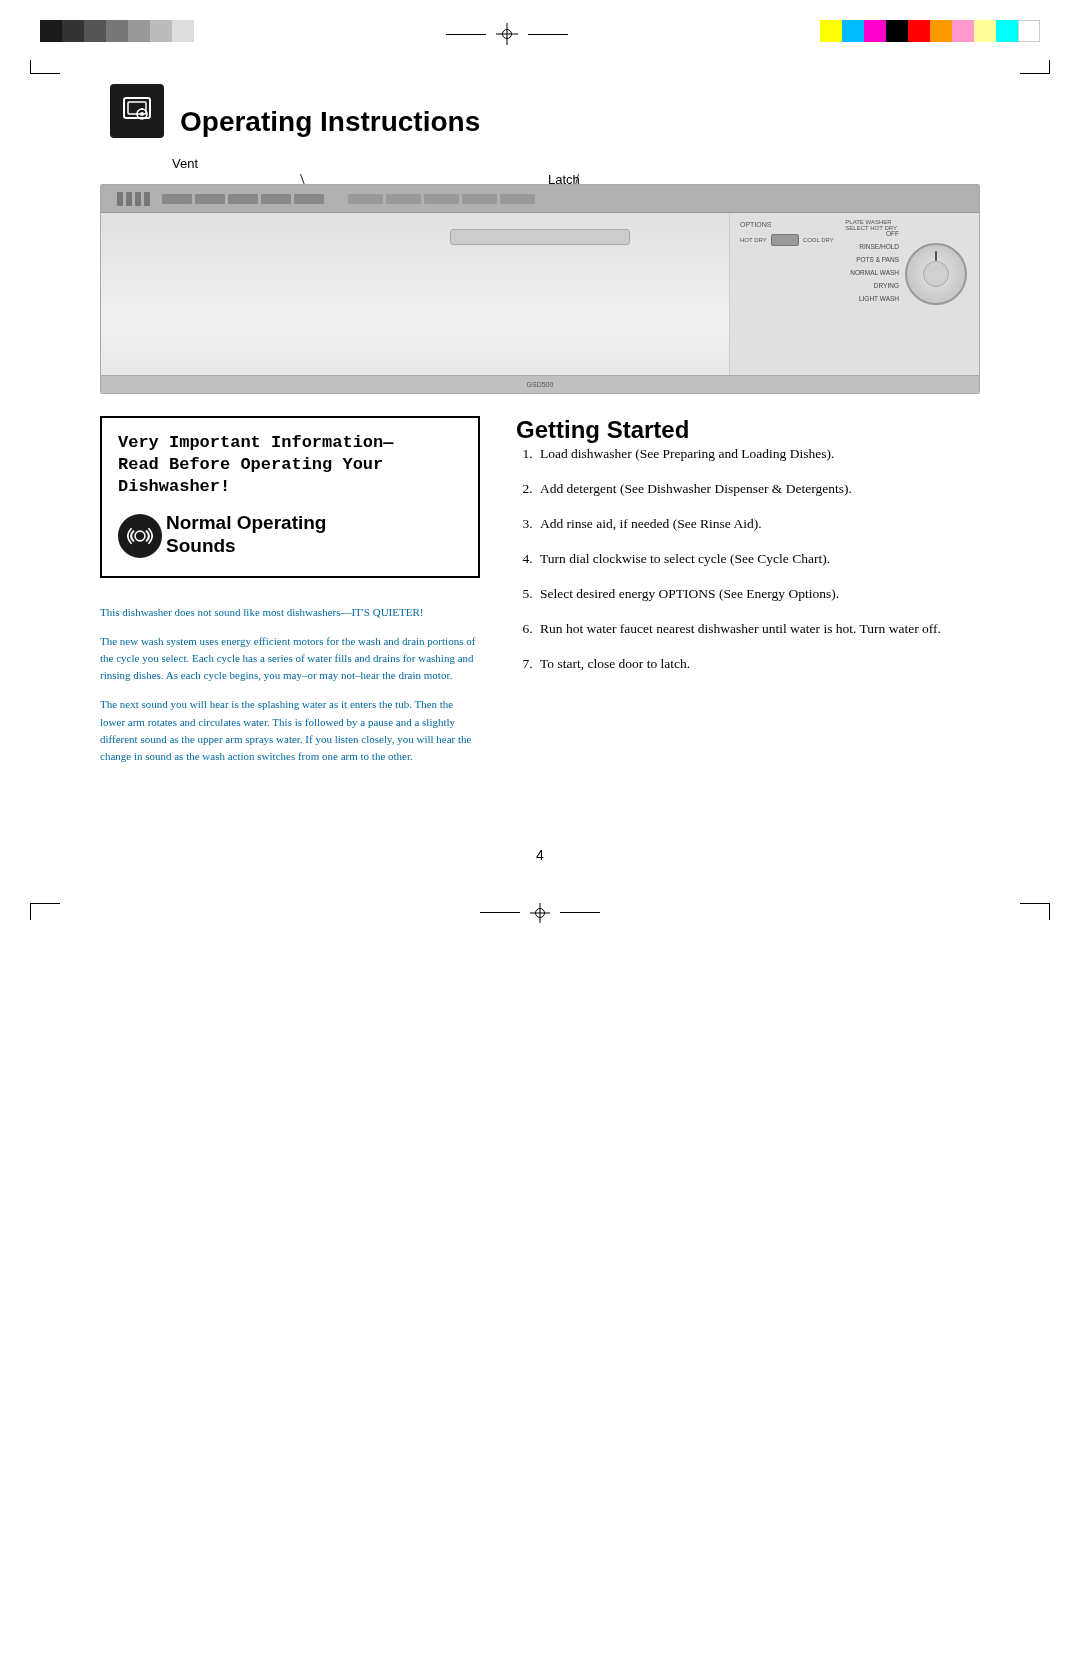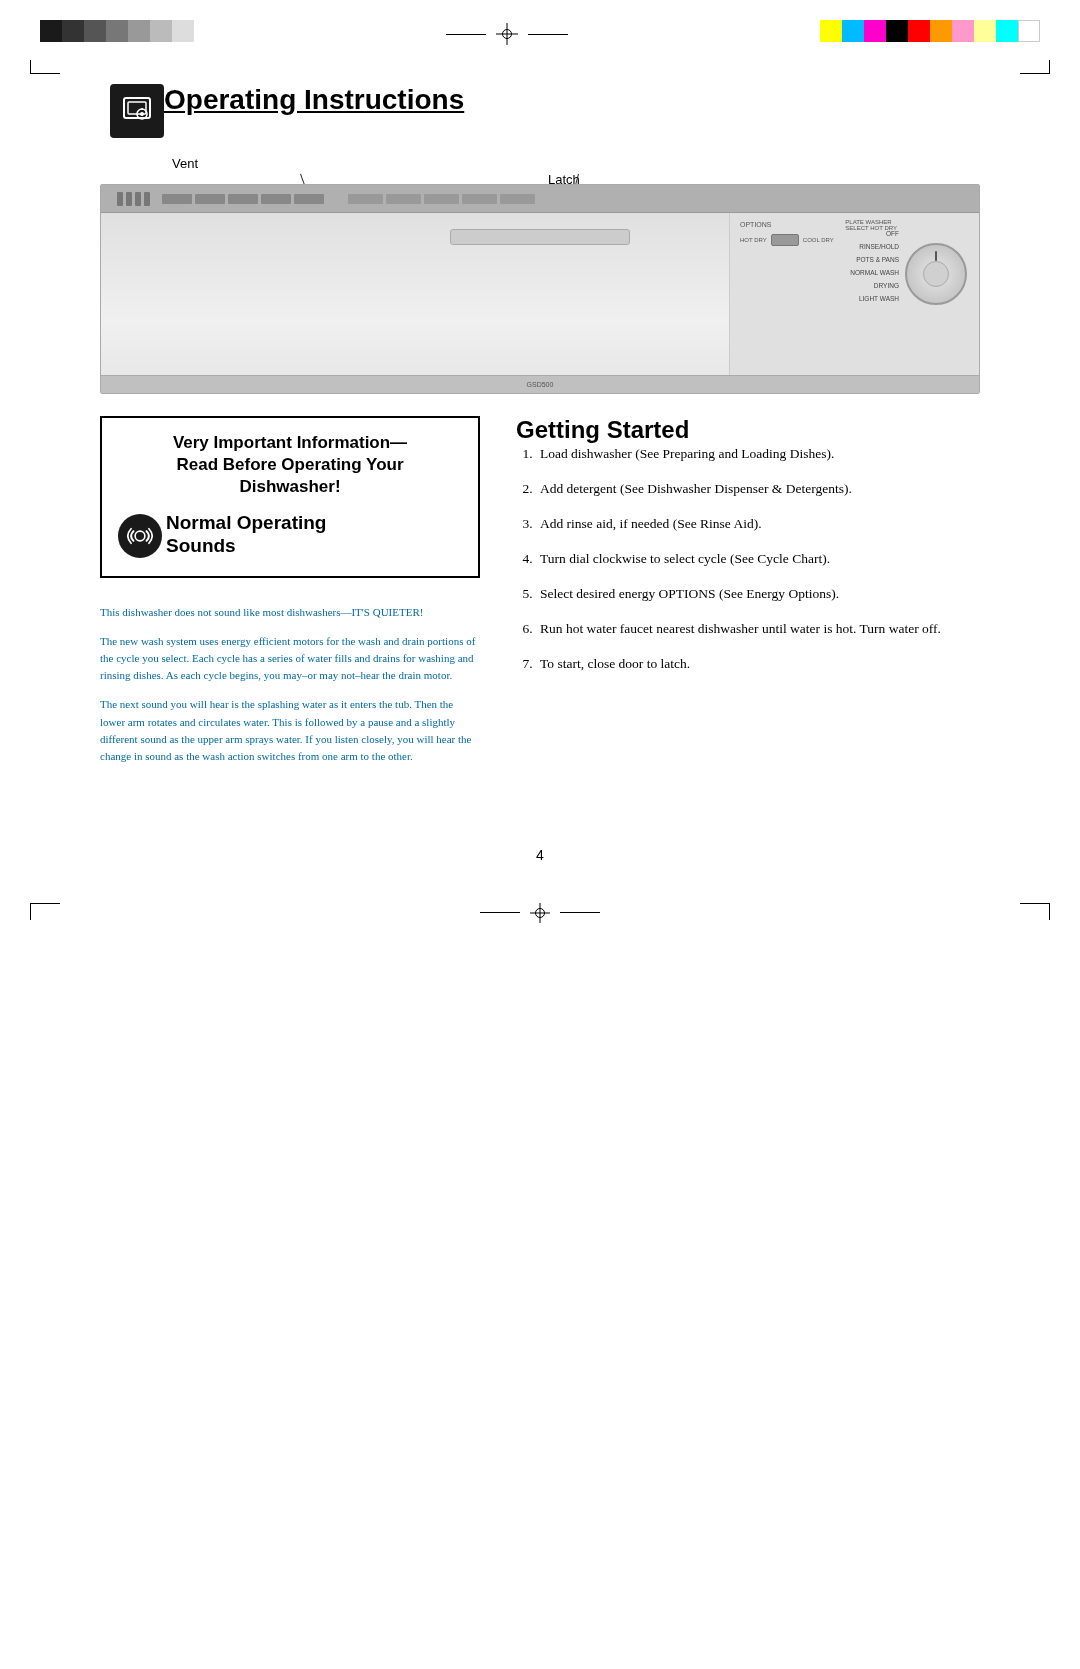--- a/index.html
+++ b/index.html
@@ -23,24 +23,24 @@
     }
 
     
     .main-content {
       padding: 10px 100px 0 100px;
     }
 
     
     .section-header {
       display: flex;
-      align-items: flex-start;
+      align-items: flex-end;
+      gap: 16px;
       margin-bottom: 18px;
       padding-left: 10px;
-      text-decoration: underline;
     }
 
     .section-icon {
       width: 54px;
       height: 54px;
       background: #1a1a1a;
       border-radius: 4px;
       display: flex;
       align-items: center;
       justify-content: center;
@@ -136,24 +136,23 @@
     
     .important-box {
       border: 2px solid #000;
       padding: 14px 16px 16px 16px;
       margin-bottom: 0;
     }
 
     .important-title {
       font-size: 17px;
       font-weight: bold;
-      font-family: Liberation Sans, sans-serif;
+      font-family: Liberation Mono, monospace;
       line-height: 1.3;
       margin-bottom: 14px;
-      text-align: center;
     }
 
     
     .sounds-section {
       display: flex;
       align-items: flex-start;
       gap: 4px;
       margin-bottom: 2px;
     }
 

